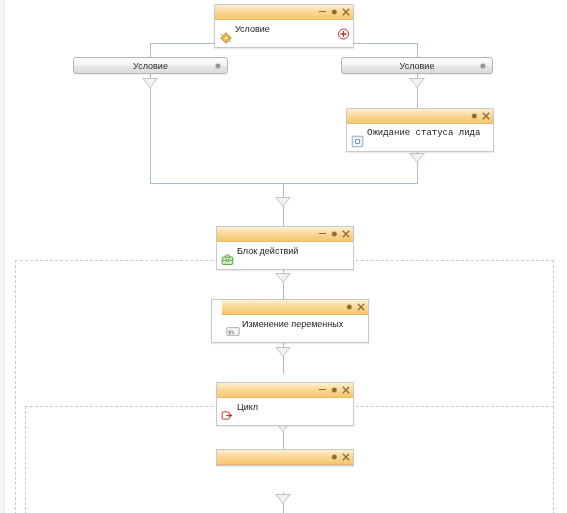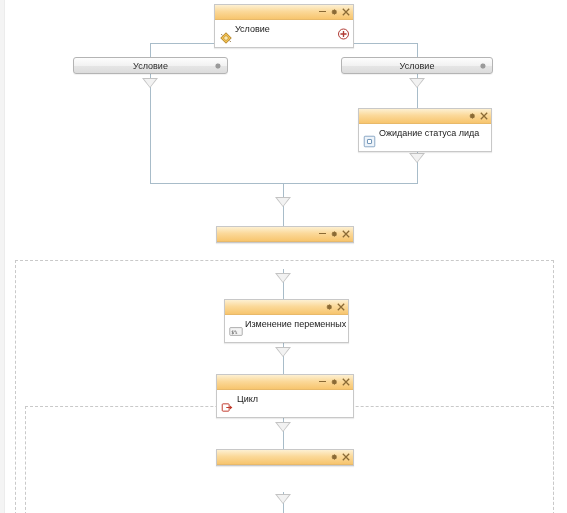--- a/index.html
+++ b/index.html
@@ -162,21 +162,21 @@
   <div class="flat-btn" style="left:341px;top:57px;width:152px;">
     <span class="lbl">Условие</span>
     <span class="bgear">
       <svg width="9" height="9" viewBox="0 0 16 16">
           <path fill="#9a9a9a" d="M8 5.4A2.6 2.6 0 1 0 8 10.6 2.6 2.6 0 0 0 8 5.4zm0 4a1.4 1.4 0 1 1 0-2.8 1.4 1.4 0 0 1 0 2.8z"></path>
           <path fill="#9a9a9a" d="M13.8 7.1h-1.2a4.7 4.7 0 0 0-.5-1.1l.8-.9-1.3-1.3-.9.8a4.7 4.7 0 0 0-1.1-.5V2.9H7.9v1.2a4.7 4.7 0 0 0-1.1.5l-.9-.8-1.3 1.3.8.9a4.7 4.7 0 0 0-.5 1.1H3.7v1.8h1.2c.1.4.3.8.5 1.1l-.8.9 1.3 1.3.9-.8c.3.2.7.4 1.1.5v1.2h1.8v-1.2c.4-.1.8-.3 1.1-.5l.9.8 1.3-1.3-.8-.9c.2-.3.4-.7.5-1.1h1.2V7.1z"></path>
         </svg>
     </span>
   </div>
 
-  <div class="node" style="left:358px;top:108px;width:134px;">
+  <div class="node" style="left:346px;top:108px;width:148px;font-family:Liberation Mono, monospace;">
     <div class="node-head">
       <span class="ctl-gear">
         <svg width="8" height="8" viewBox="0 0 16 16">
             <path fill="#8a6a35" d="M8 5.2A2.8 2.8 0 1 0 8 10.8 2.8 2.8 0 0 0 8 5.2zm0 4.3a1.5 1.5 0 1 1 0-3 1.5 1.5 0 0 1 0 3z"></path>
             <path fill="#8a6a35" d="M14 7h-1.3a4.8 4.8 0 0 0-.5-1.2l.9-.9-1.4-1.4-.9.9a4.8 4.8 0 0 0-1.2-.5V2.6H7.7v1.3a4.8 4.8 0 0 0-1.2.5l-.9-.9-1.4 1.4.9.9a4.8 4.8 0 0 0-.5 1.2H3.3v2h1.3c.1.4.3.8.5 1.2l-.9.9 1.4 1.4.9-.9c.4.2.8.4 1.2.5v1.3h2v-1.3c.4-.1.8-.3 1.2-.5l.9.9 1.4-1.4-.9-.9c.2-.4.4-.8.5-1.2H14V7z"></path>
           </svg>
       </span>
       <span class="ctl-close">
         <svg width="8" height="8" viewBox="0 0 10 10">
             <path stroke="#8a6a35" stroke-width="1.6" d="M1 1 L9 9 M9 1 L1 9"></path>
@@ -204,23 +204,34 @@
             <path fill="#8a6a35" d="M8 5.2A2.8 2.8 0 1 0 8 10.8 2.8 2.8 0 0 0 8 5.2zm0 4.3a1.5 1.5 0 1 1 0-3 1.5 1.5 0 0 1 0 3z"></path>
             <path fill="#8a6a35" d="M14 7h-1.3a4.8 4.8 0 0 0-.5-1.2l.9-.9-1.4-1.4-.9.9a4.8 4.8 0 0 0-1.2-.5V2.6H7.7v1.3a4.8 4.8 0 0 0-1.2.5l-.9-.9-1.4 1.4.9.9a4.8 4.8 0 0 0-.5 1.2H3.3v2h1.3c.1.4.3.8.5 1.2l-.9.9 1.4 1.4.9-.9c.4.2.8.4 1.2.5v1.3h2v-1.3c.4-.1.8-.3 1.2-.5l.9.9 1.4-1.4-.9-.9c.2-.4.4-.8.5-1.2H14V7z"></path>
           </svg>
       </span>
       <span class="ctl-close">
         <svg width="8" height="8" viewBox="0 0 10 10">
             <path stroke="#8a6a35" stroke-width="1.6" d="M1 1 L9 9 M9 1 L1 9"></path>
           </svg>
       </span>
     </div>
-  </div>
-
-  <div class="node" style="left:224px;top:299px;width:125px;">
+    <div class="node-body">
+      <span class="nicon">
+        <svg width="13" height="13" viewBox="0 0 16 16">
+          <rect x="1.5" y="5" width="13" height="9" rx="1" fill="#d7eec4" stroke="#4f9c3a" stroke-width="1.2"></rect>
+          <path d="M5.5 5 V3.4 A.8.8 0 0 1 6.3 2.6 h3.4 a.8.8 0 0 1 .8.8 V5" fill="none" stroke="#4f9c3a" stroke-width="1.2"></path>
+          <path d="M1.5 9 H14.5" stroke="#4f9c3a" stroke-width="1"></path>
+          <rect x="6.5" y="7.6" width="3" height="2.6" fill="#ffffff" stroke="#4f9c3a" stroke-width=".9"></rect>
+        </svg>
+      </span>
+      <span class="node-title">Блок действий</span>
+    </div>
+  </div>
+
+  <div class="node" style="left:211px;top:299px;width:158px;padding-left:10px;">
     <div class="node-head">
       <span class="ctl-gear">
         <svg width="8" height="8" viewBox="0 0 16 16">
             <path fill="#8a6a35" d="M8 5.2A2.8 2.8 0 1 0 8 10.8 2.8 2.8 0 0 0 8 5.2zm0 4.3a1.5 1.5 0 1 1 0-3 1.5 1.5 0 0 1 0 3z"></path>
             <path fill="#8a6a35" d="M14 7h-1.3a4.8 4.8 0 0 0-.5-1.2l.9-.9-1.4-1.4-.9.9a4.8 4.8 0 0 0-1.2-.5V2.6H7.7v1.3a4.8 4.8 0 0 0-1.2.5l-.9-.9-1.4 1.4.9.9a4.8 4.8 0 0 0-.5 1.2H3.3v2h1.3c.1.4.3.8.5 1.2l-.9.9 1.4 1.4.9-.9c.4.2.8.4 1.2.5v1.3h2v-1.3c.4-.1.8-.3 1.2-.5l.9.9 1.4-1.4-.9-.9c.2-.4.4-.8.5-1.2H14V7z"></path>
           </svg>
       </span>
       <span class="ctl-close">
         <svg width="8" height="8" viewBox="0 0 10 10">
             <path stroke="#8a6a35" stroke-width="1.6" d="M1 1 L9 9 M9 1 L1 9"></path>
@@ -231,21 +242,21 @@
       <span class="nicon">
         <svg width="14" height="11" viewBox="0 0 18 13">
           <rect x="1" y="1.5" width="16" height="10" rx="1" fill="#f4f4f4" stroke="#9a9a9a" stroke-width="1"></rect>
           <text x="3" y="9.2" font-family="DejaVu Sans Mono, monospace" font-size="6.5" fill="#444">$%</text>
         </svg>
       </span>
       <span class="node-title">Изменение переменных</span>
     </div>
   </div>
 
-  <div class="node" style="left:216px;top:374px;width:138px;">
+  <div class="node" style="left:216px;top:382px;width:138px;">
     <div class="node-head">
       <span class="ctl">
         <span class="ctl-min" style="display:block;"></span>
       </span>
       <span class="ctl-gear">
         <svg width="8" height="8" viewBox="0 0 16 16">
             <path fill="#8a6a35" d="M8 5.2A2.8 2.8 0 1 0 8 10.8 2.8 2.8 0 0 0 8 5.2zm0 4.3a1.5 1.5 0 1 1 0-3 1.5 1.5 0 0 1 0 3z"></path>
             <path fill="#8a6a35" d="M14 7h-1.3a4.8 4.8 0 0 0-.5-1.2l.9-.9-1.4-1.4-.9.9a4.8 4.8 0 0 0-1.2-.5V2.6H7.7v1.3a4.8 4.8 0 0 0-1.2.5l-.9-.9-1.4 1.4.9.9a4.8 4.8 0 0 0-.5 1.2H3.3v2h1.3c.1.4.3.8.5 1.2l-.9.9 1.4 1.4.9-.9c.4.2.8.4 1.2.5v1.3h2v-1.3c.4-.1.8-.3 1.2-.5l.9.9 1.4-1.4-.9-.9c.2-.4.4-.8.5-1.2H14V7z"></path>
           </svg>
       </span>

